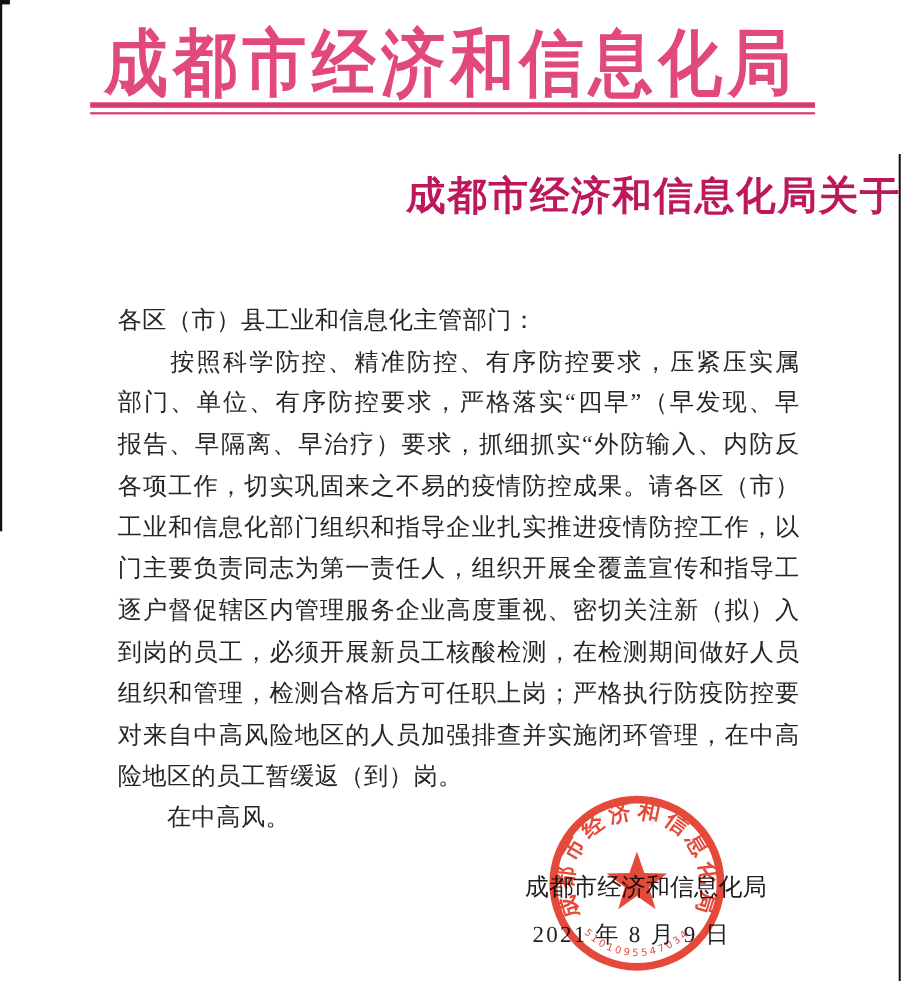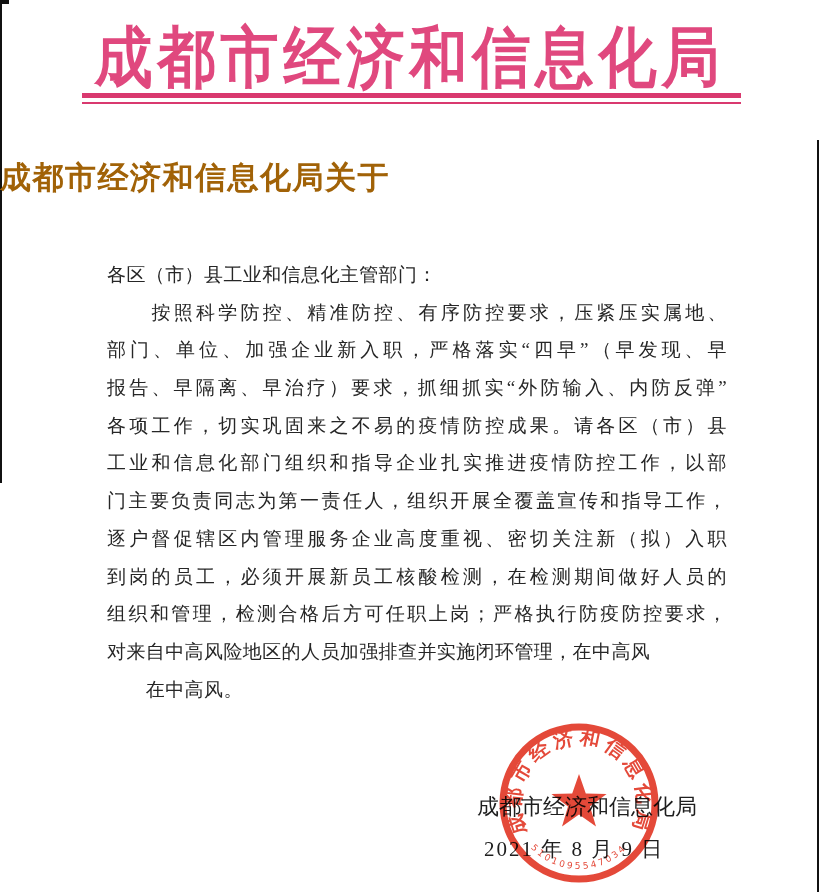--- a/index.html
+++ b/index.html
@@ -34,29 +34,29 @@
   }
   .red-rule{
     position:absolute;left:82px;top:93px;width:659px;height:4px;
     border-top:5px solid var(--rule_pink);
     border-bottom:2px solid var(--rule_pink);
   }
 
   
   .doc-title{
     position:absolute;left:0;top:157px;width:100%;
-    text-align:left;color:#a16207;
-    font-weight:bold;font-size:31px;line-height:42px;letter-spacing:1.5px;
+    text-align:right;color:#be185d;
+    font-weight:bold;font-size:36px;line-height:42px;letter-spacing:1.5px;
   }
 
   
   .body-block{
-    position:absolute;left:107px;top:256px;width:620px;
+    position:absolute;left:107px;top:272px;width:620px;
     color:var(--ink);
-    font-size:19px;line-height:37.7px;letter-spacing:0.4px;
+    font-size:22px;line-height:37.7px;letter-spacing:0.4px;
   }
   .body-line{height:37.7px;overflow:hidden;white-space:nowrap;}
   .para-line{height:37.7px;overflow:hidden;text-align:justify;}
   .para-line:not(:last-child)::after{content:"";display:inline-block;width:100%;}
 
   
   .sig-agency{
     position:absolute;left:477px;top:792px;
     color:#1e1e1e;font-size:22px;letter-spacing:0px;white-space:nowrap;
   }
@@ -88,29 +88,30 @@
 
   <div class="doc-title">
     <div>成都市经济和信息化局关于</div>
   </div>
 
   <div class="body-block">
     <div class="body-line">各区（市）县工业和信息化主管部门：</div>
     <div>
 
     <div class="para-line">　　按照科学防控、精准防控、有序防控要求，压紧压实属地、</div>
-        <div class="para-line">部门、单位、加强企业新入职，严格落实“四早”（早发现、早</div>
+        <div class="para-line">部门、单位、有序防控要求，严格落实“四早”（早发现、早</div>
         <div class="para-line">报告、早隔离、早治疗）要求，抓细抓实“外防输入、内防反弹”</div>
         <div class="para-line">各项工作，切实巩固来之不易的疫情防控成果。请各区（市）县</div>
         <div class="para-line">工业和信息化部门组织和指导企业扎实推进疫情防控工作，以部</div>
         <div class="para-line">门主要负责同志为第一责任人，组织开展全覆盖宣传和指导工作，</div>
         <div class="para-line">逐户督促辖区内管理服务企业高度重视、密切关注新（拟）入职</div>
         <div class="para-line">到岗的员工，必须开展新员工核酸检测，在检测期间做好人员的</div>
         <div class="para-line">组织和管理，检测合格后方可任职上岗；严格执行防疫防控要求，</div>
         <div class="para-line">对来自中高风险地区的人员加强排查并实施闭环管理，在中高风</div>
+        <div class="para-line">险地区的员工暂缓返（到）岗。</div>
       </div>
     <div class="body-line">　　在中高风。</div>
   </div>
 
   <div class="sig-agency">成都市经济和信息化局</div>
   <div class="sig-date">2021 年 8 月 9 日</div>
 
   <svg class="seal" viewBox="-90 -90 180 180">
     <defs>
       <path id="sealTopArc" d="M -51.1 29.5 A 59 59 0 1 1 51.1 29.5" fill="none"></path>

